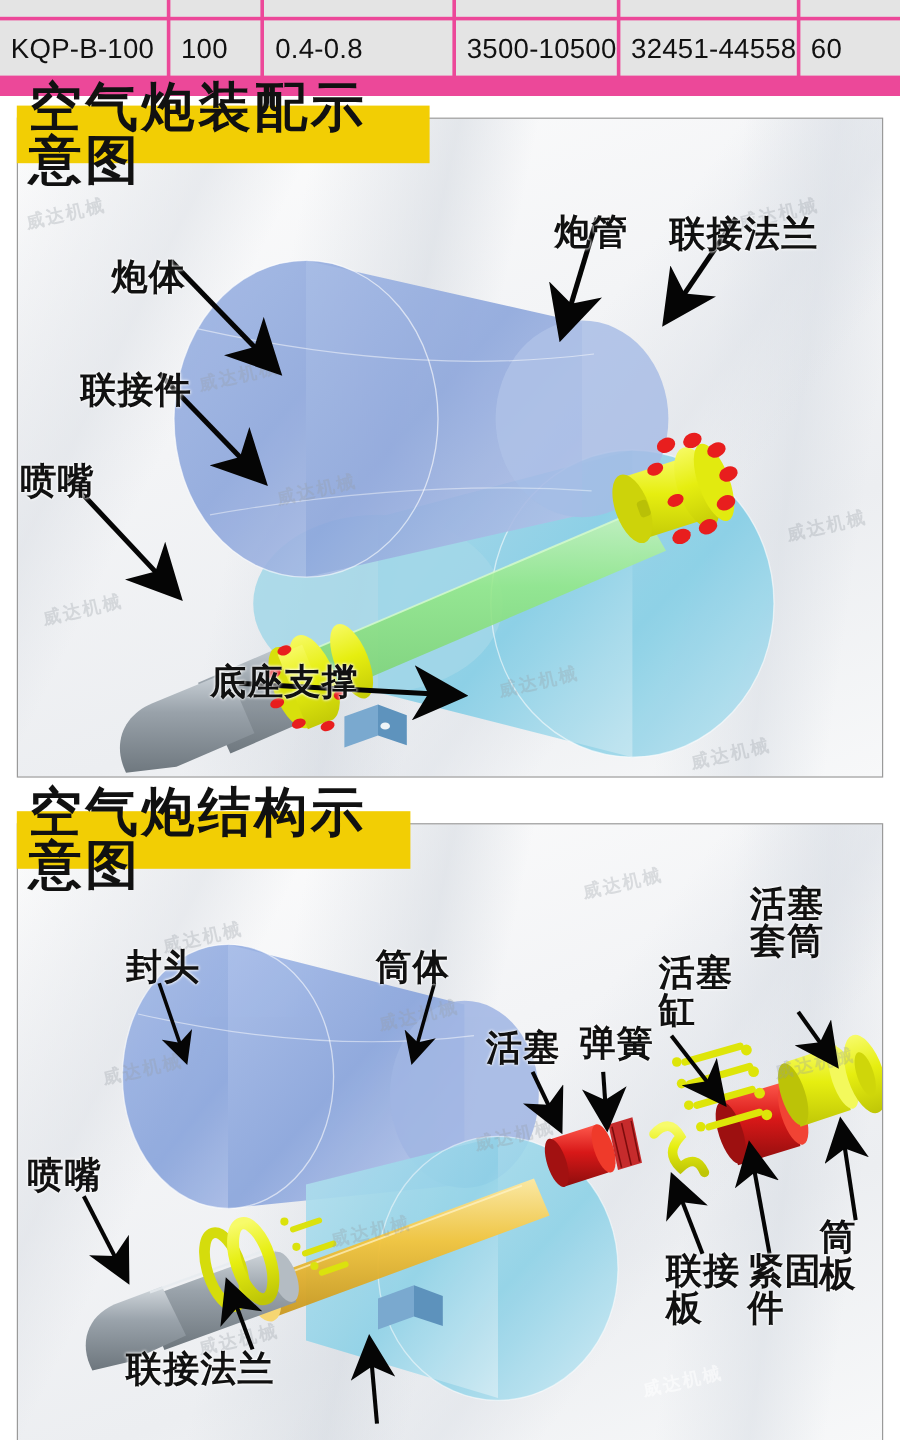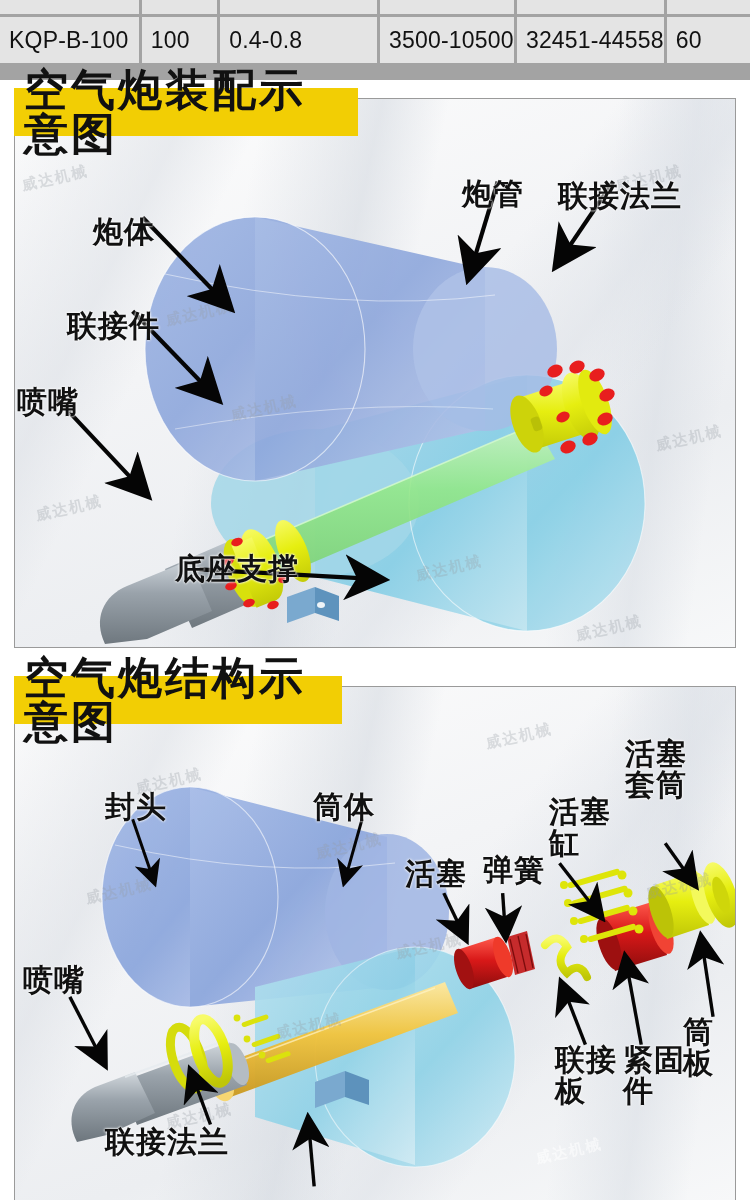--- a/index.html
+++ b/index.html
@@ -5,21 +5,21 @@
 <style>
   html,body{margin:0;padding:0;background:#ffffff;}
   body{
     width:750px;height:1200px;overflow:hidden;position:relative;
     font-family:"Liberation Sans","DejaVu Sans",sans-serif;
   }
 
   
   #spec-table{
     position:absolute;left:0;top:0;width:750px;height:80px;
-    background:#a3a3a3;
+    background:#ec4899;
   }
   #spec-table .row{
     position:absolute;left:0;display:flex;gap:3px;width:750px;
   }
   #spec-table .row.stub{top:0;height:14px;}
   #spec-table .row.main{top:17px;height:46px;}
   .cell{
     background:#e4e4e4;display:flex;align-items:center;
     padding-left:9px;box-sizing:border-box;
     font-size:23px;color:#111;letter-spacing:.2px;

